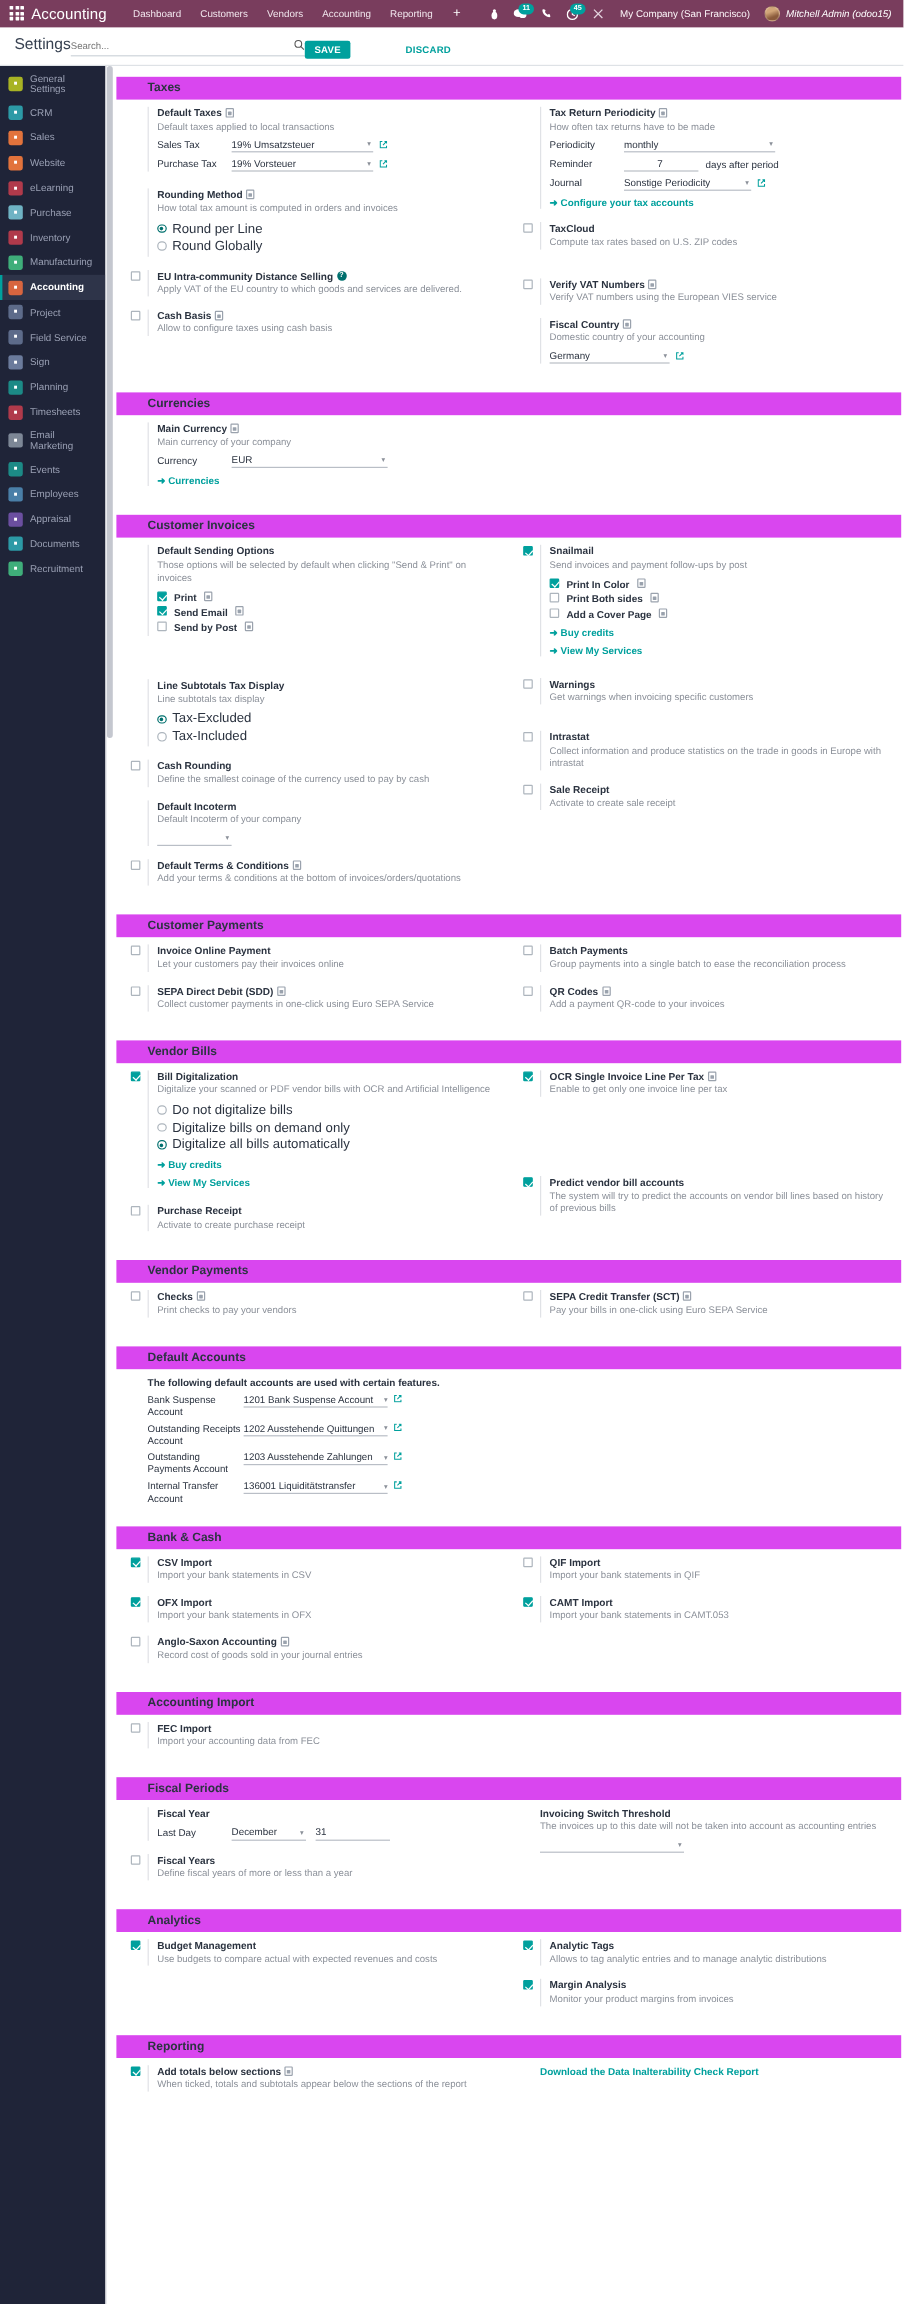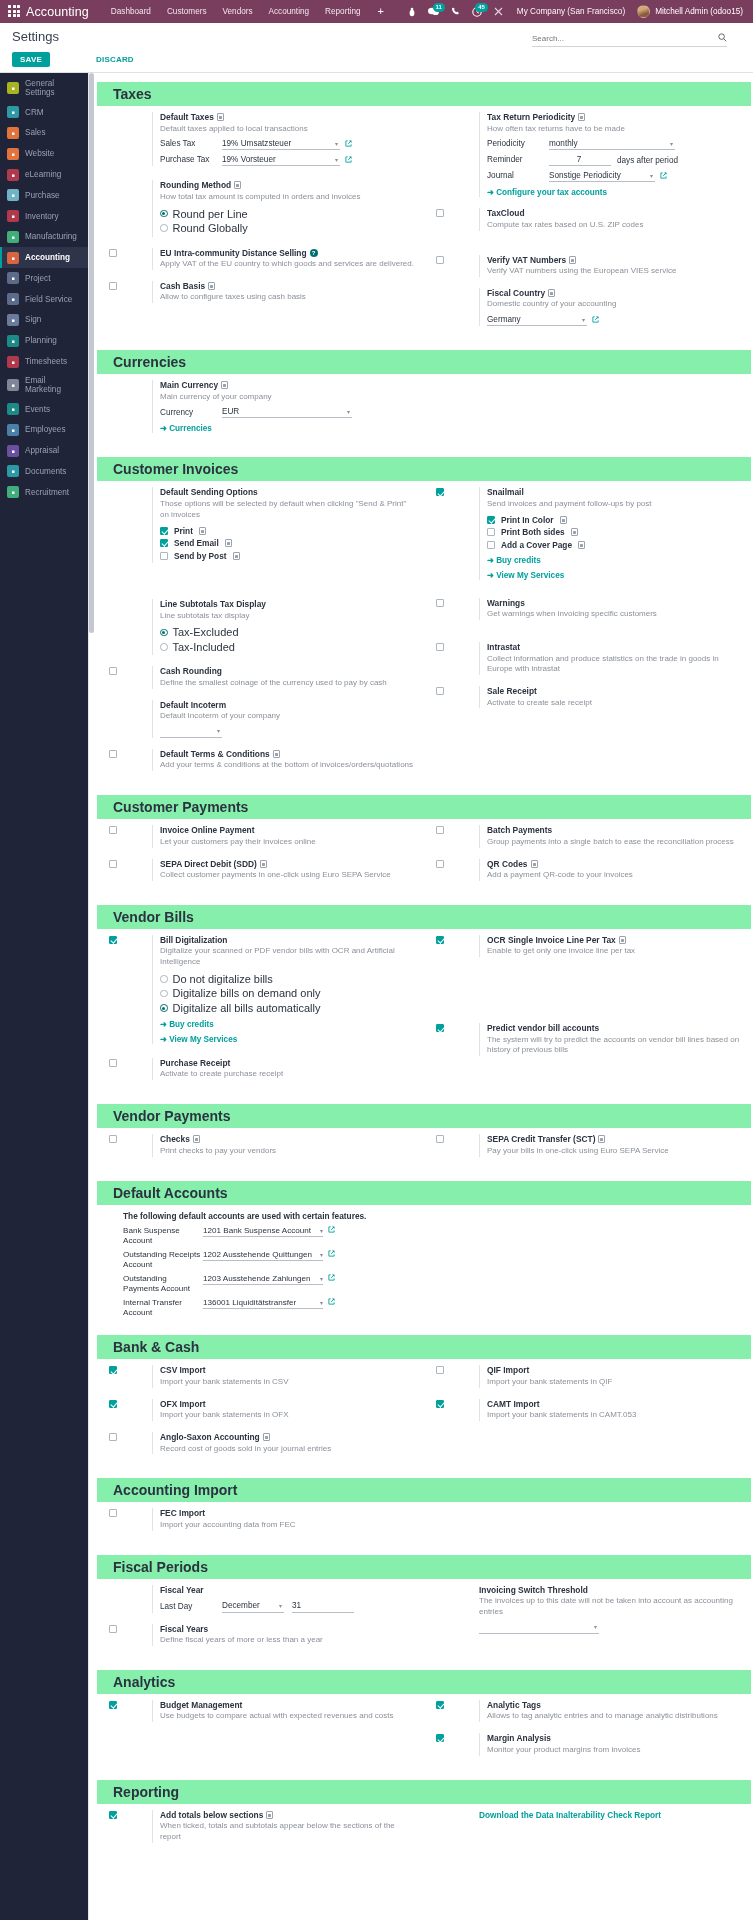--- a/index.html
+++ b/index.html
@@ -31,27 +31,27 @@
     background: #00a09d; color: #fff; border-radius: 8px;
     font-size: 6px; padding: 0px 3px; line-height: 9px; min-width: 10px; text-align: center;
     font-weight: bold;
   }
   .company { font-size: 8.2px; padding: 0 8px; white-space: nowrap; color: #fdf7fa; }
   .avatar {
     width: 13px; height: 13px; border-radius: 50%;
     background: linear-gradient(160deg,#d2a679 35%, #8a5a3b 70%);
     margin: 0 5px 0 4px; flex: 0 0 13px; border: 1px solid #fff3;
   }
-  .username { font-size: 8.2px; white-space: nowrap; padding-right: 4px; }
+  .username { font-size: 8.2px; white-space: nowrap; padding-right: 4px; font-style: italic; }
 
   
   .control {
     background: #fff; border-bottom: 1px solid #dee2e6;
     padding: 6px 26px 0 12px; flex: 0 0 auto;
-    display: flex; flex-direction: column; position: relative; z-index: 5;
+    display: flex; flex-direction: row; position: relative; z-index: 5;
   }
   .control-top { display: flex; align-items: flex-start; justify-content: space-between; }
   .page-title { font-size: 13px; color: #374151; font-weight: 400; }
   .searchbox {
     width: 195px; border-bottom: 1px solid #ced4da; display: flex;
     align-items: center; padding-bottom: 2px; margin-top: 4px;
   }
   .searchbox input {
     border: none; outline: none; flex: 1; font-size: 8px;
     color: #6c757d; font-family: inherit; background: transparent;
@@ -84,27 +84,27 @@
 
   .content { flex: 1 1 auto; background: #ffffff; overflow: hidden; position: relative;
     border-left: 1px solid #e5e7eb; }
   .scrollbar {
     position: absolute; left: 0px; top: 0; width: 5px; height: 560px;
     background: #c4c7cf; border-radius: 3px; z-index: 3;
   }
   .settings-wrap { padding: 4px 2px 4px 8px; }
 
   .sec-head {
-    background: #86efac; color: #2b3340; font-weight: bold; font-size: 14px;
-    padding: 4px 16px; margin: 5px 0 0 0;
+    background: #d946ef; color: #2b3340; font-weight: bold; font-size: 10px;
+    padding: 4px 26px; margin: 5px 0 0 0;
   }
   .sec-body { display: flex; flex-wrap: wrap; padding: 6px 0 8px 0; }
   .col { width: 50%; padding: 0 8px 0 12px; }
 
-  .setting { display: flex; align-items: flex-start; margin-bottom: 11px; gap: 29px; }
+  .setting { display: flex; align-items: flex-start; margin-bottom: 11px; }
   .cb-slot { width: 14px; flex: 0 0 14px; padding-top: 1px; }
   .s-text { flex: 1; border-left: 1px solid #e0e2e6; padding-left: 7px; }
   .s-text.noline { border-left: none; padding-left: 0; }
   .s-title { font-weight: bold; font-size: 8.4px; color: #2b3340; display: flex; align-items: center; gap: 3px; }
   .s-desc { color: #8b9099; font-size: 8px; line-height: 1.35; margin-top: 1.5px; }
 
   
   .cb { width: 8px; height: 8px; border: 1px solid #adb5bd; border-radius: 1px;
     background: #fff; display: inline-block; cursor: pointer; }
   .cb.on { background: #00a09d; border-color: #00a09d; position: relative; }
@@ -132,21 +132,21 @@
   .f-input {
     border-bottom: 1px solid #b9bec6; min-height: 12px; display: flex; align-items: center;
     justify-content: space-between; color: #2b3340; font-size: 8.2px; padding: 0 2px 1px 0;
   }
   .caret { color: #8b9099; font-size: 6px; margin-left: 6px; }
   .ext-link { color: #00a09d; font-size: 8px; margin-left: 5px; cursor: pointer; }
   .num-input { text-align: center; }
   .f-suffix { color: #2b3340; font-size: 8.2px; margin-left: 6px; white-space: nowrap; }
   .link-arrow { color: #00a09d; font-size: 8.2px; font-weight: bold; margin-top: 5px;
     display: block; cursor: pointer; }
-  .sub-check { display: flex; align-items: center; gap: 6px; margin: 2.5px 0;
+  .sub-check { display: flex; gap: 6px; margin: 2.5px 0;
     font-size: 8.3px; font-weight: bold; color: #2b3340; }
 
   .acct-table { padding-left: 0px; }
   .acct-intro { font-weight: bold; font-size: 8.3px; color: #2b3340; margin-bottom: 5px; }
   .acct-row { display: flex; align-items: flex-start; margin-bottom: 4px; font-size: 8.1px; }
   .acct-label { width: 80px; flex: 0 0 80px; color: #2b3340; line-height: 1.25; }
   .acct-val { border-bottom: 1px solid #b9bec6; width: 120px; display: flex;
     align-items: center; justify-content: space-between; padding-bottom: 1px; color: #2b3340; }
 </style>
 </head>

